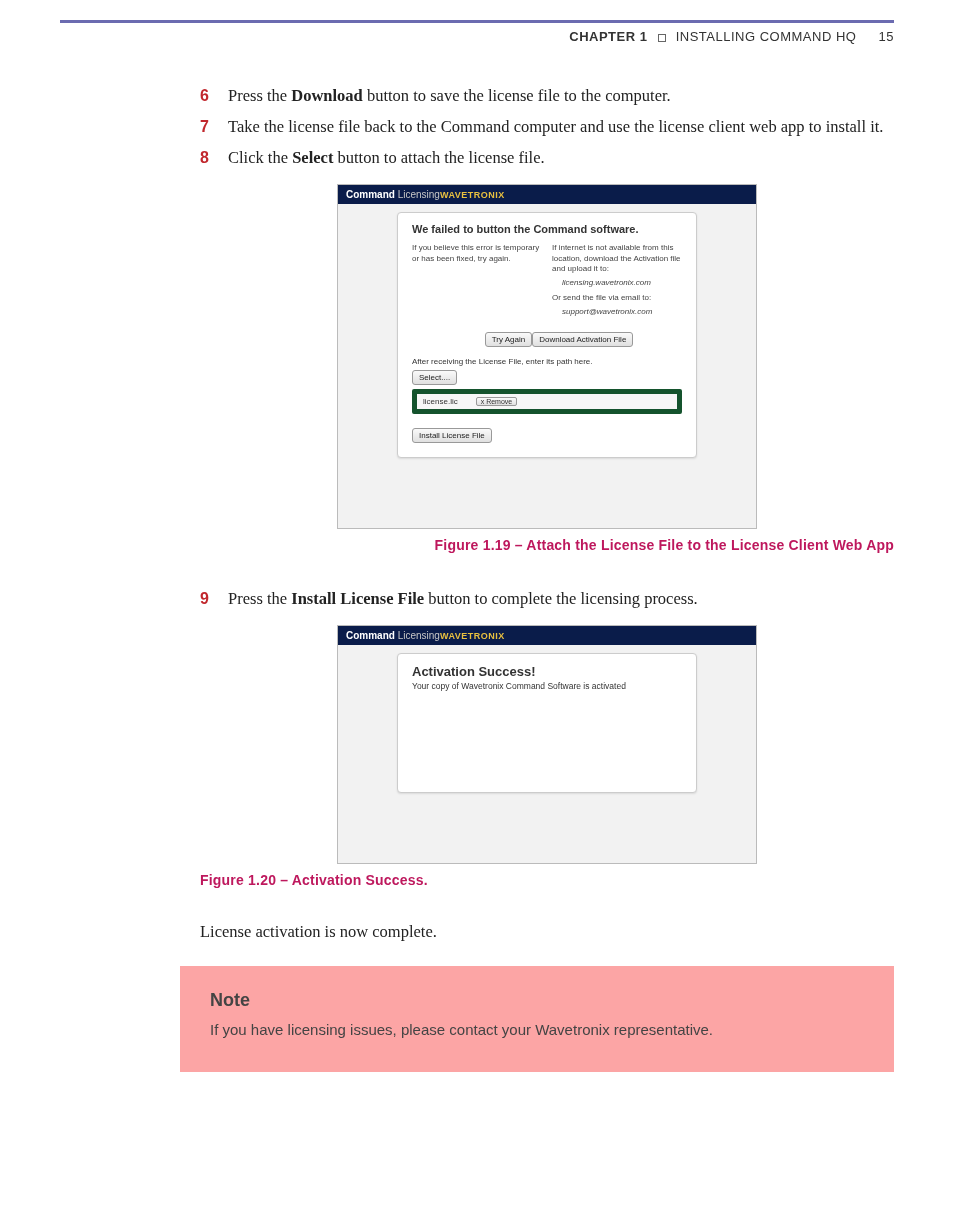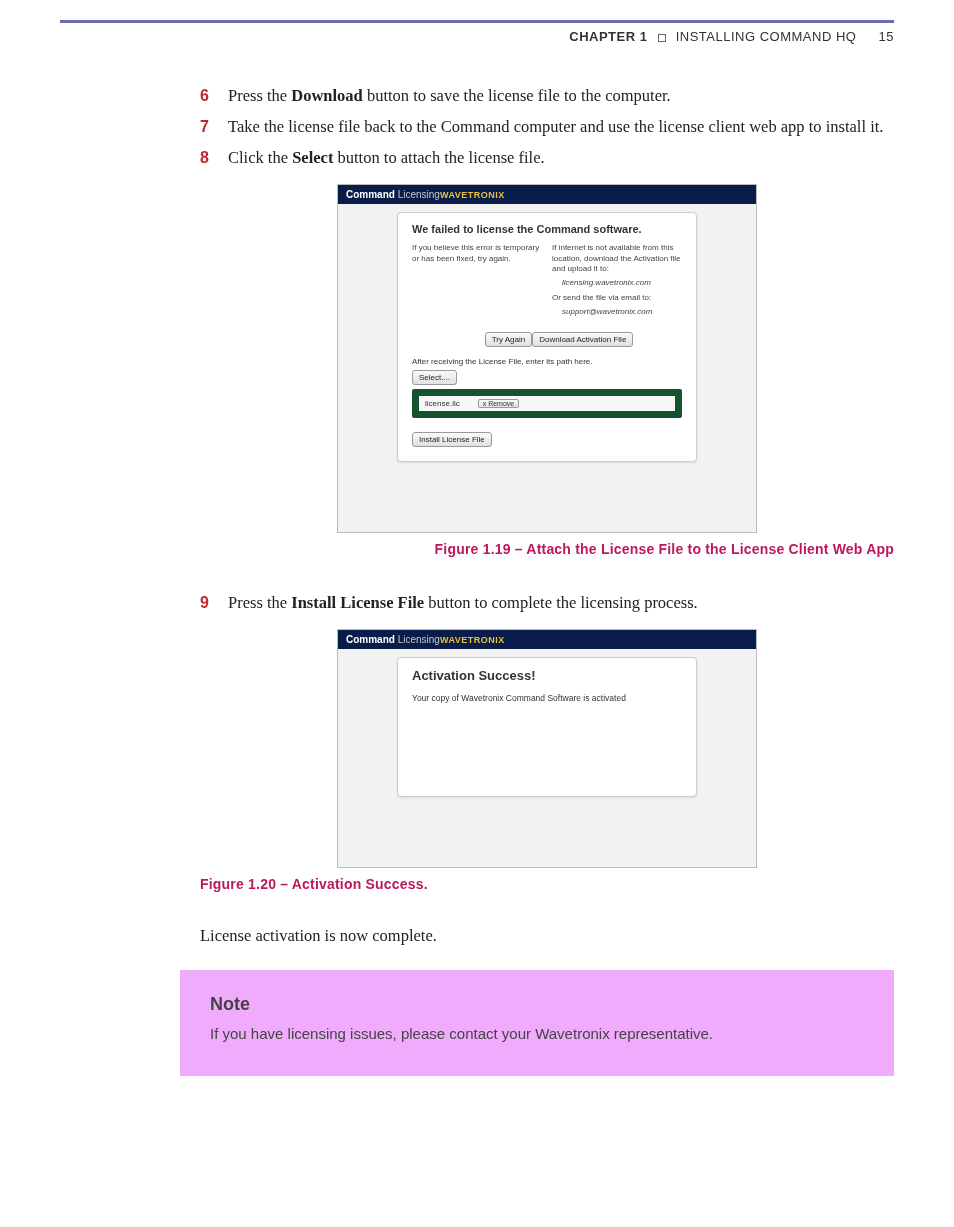--- a/index.html
+++ b/index.html
@@ -77,43 +77,43 @@
   .two-col > div { flex:1; font-size:8px; line-height:1.3; color:#444;}
   .italic-link { font-style: italic; margin:4px 0 4px 10px; display:block;}
   .btn {
     display:inline-block; background:linear-gradient(#fafafa,#e0e0e0);
     border:1px solid #999; border-radius:3px; padding:2px 6px;
     font-size:8px; color:#222; margin-top:6px;
   }
   .btn-row { display:flex; justify-content:center; margin-top:4px;padding-left:24px;}
   .sub-label { font-size:8px; color:#333; margin-top:10px; margin-bottom:4px;}
   .file-row {
-    border:7px solid #14532d; background:#f7f7f7; padding:3px 6px;
+    border:5px solid #14532d; background:#f7f7f7; padding:3px 6px;
     font-size:8px; display:flex; align-items:flex-start; gap:18px;
     border-radius:2px;
   }
   .file-row .remove { background:linear-gradient(#fafafa,#e0e0e0); border:1px solid #999; border-radius:2px; padding:0 4px; font-size:7px;}
   .fig-caption {
     font-family: Liberation Sans, sans-serif;
     font-weight: bold;
     color: #be185d;
     font-size: 14px;
     text-align: right;
     margin: 8px 0 26px 0;
     letter-spacing:0.2px;
     width:100%;
   }
   .fig-caption.center { text-align:left; }
   .panel2-body { min-height: 140px; }
-  .success-h { font-size:13px; font-weight:bold; margin-bottom:10px;}
+  .success-h { font-size:13px; font-weight:bold; margin-bottom:2px;}
   .success-t { font-size:8.5px; color:#333;}
   .app-footer { height: 60px; }
   .post { font-size:16.5px; margin-bottom:24px;}
   .note-box {
-    background:#f0abfc;
+    background:#fca5a5;
     margin-left:-20px;
     padding: 24px 30px 34px 30px;
   }
   .note-title {
     font-family: 'Arial Narrow', Arial, sans-serif;
     font-weight:bold; color:#444; font-size:18px; margin-bottom:10px;
   }
   .note-body {
     font-family: Arial, sans-serif; font-size:15px; color:#444;
   }
@@ -153,21 +153,21 @@
   <div class="figure">
     <div class="app-frame">
       <div class="app-titlebar">
         <span>
           <span class="cmd-b">Command</span><span class="cmd-l"> Licensing</span>
         </span>
         <span class="brand">WAVETRONIX</span>
       </div>
       <div class="app-body">
         <div class="panel">
-          <h4>We failed to license the Command software.</h4>
+          <h4>We failed to button the Command software.</h4>
           <div class="two-col">
             <div>
               <span>If you believe this error is temporary or has been fixed, try again.</span>
             </div>
             <div>
               <span>If internet is not available from this location, download the Activation file and upload it to:</span>
               <span class="italic-link">licensing.wavetronix.com</span>
               <span>Or send the file via email to:</span>
               <span class="italic-link">support@wavetronix.com</span>
             </div>

